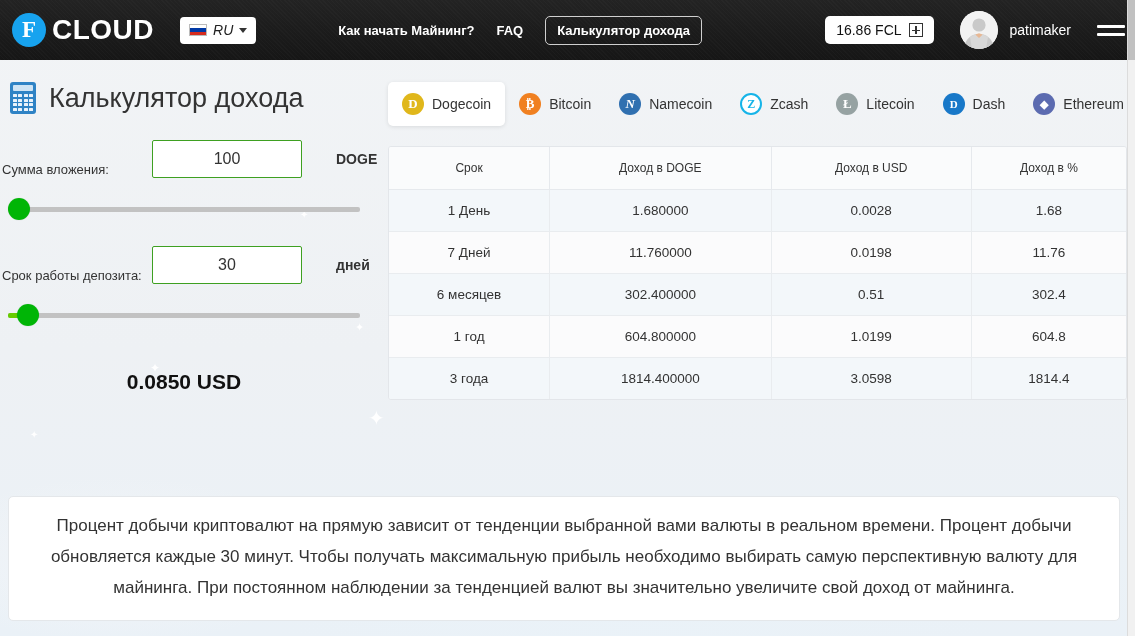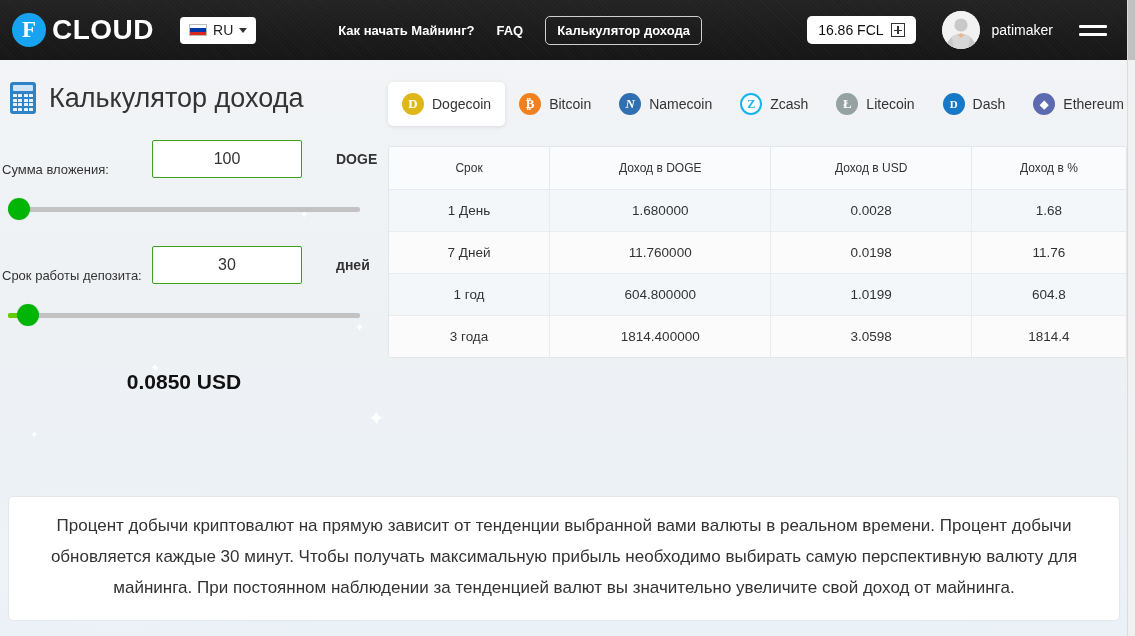--- a/index.html
+++ b/index.html
@@ -42,21 +42,21 @@
     font-family: "Liberation Serif", serif;
   }
   .logo-text {
     color: #ffffff; font-size: 28px; font-weight: bold;
     letter-spacing: 0.5px; margin-left: 6px;
   }
   .lang-btn {
     margin-left: 26px; height: 27px;
     background: #fff; border-radius: 4px;
     display: flex; align-items: center; gap: 6px;
-    padding: 0 9px; cursor: pointer;
+    padding: 0 9px; cursor: pointer; font-style: italic;
   }
   .flag-ru {
     width: 18px; height: 12px; border: 1px solid #bbb;
     background: linear-gradient(180deg, #fff 0 33.3%, #0039a6 33.3% 66.6%, #d52b1e 66.6% 100%);
   }
   .lang-label { font-size: 14px; color: #222; }
   .caret-down {
     width: 0; height: 0;
     border-left: 4px solid transparent; border-right: 4px solid transparent;
     border-top: 5px solid #333;
@@ -67,21 +67,21 @@
     color: #fff; font-size: 13px; font-weight: bold; cursor: pointer;
     white-space: nowrap;
   }
   .nav-btn {
     color: #fff; font-size: 13px; font-weight: bold; cursor: pointer;
     border: 1px solid #cfcfcf; border-radius: 5px;
     padding: 6px 11px; white-space: nowrap;
   }
 
   .header-right {
-    margin-left: auto; display: flex; align-items: center; padding-right: 20px;
+    margin-left: auto; display: flex; align-items: center; padding-right: 2px;
   }
   .balance-pill {
     background: #fff; border-radius: 5px; height: 28px;
     display: flex; align-items: center; gap: 7px;
     padding: 0 11px; cursor: pointer;
     font-size: 14px; color: #111;
   }
   .plus-box {
     width: 14px; height: 14px; border: 1px solid #333;
     position: relative; display: inline-block;
@@ -417,20 +417,26 @@
             <td>0.0028</td>
             <td>1.68</td>
           </tr>
         <tr>
             <td>7 Дней</td>
             <td>11.760000</td>
             <td>0.0198</td>
             <td>11.76</td>
           </tr>
         <tr>
+            <td>6 месяцев</td>
+            <td>302.400000</td>
+            <td>0.51</td>
+            <td>302.4</td>
+          </tr>
+        <tr>
             <td>1 год</td>
             <td>604.800000</td>
             <td>1.0199</td>
             <td>604.8</td>
           </tr>
         <tr>
             <td>3 года</td>
             <td>1814.400000</td>
             <td>3.0598</td>
             <td>1814.4</td>

